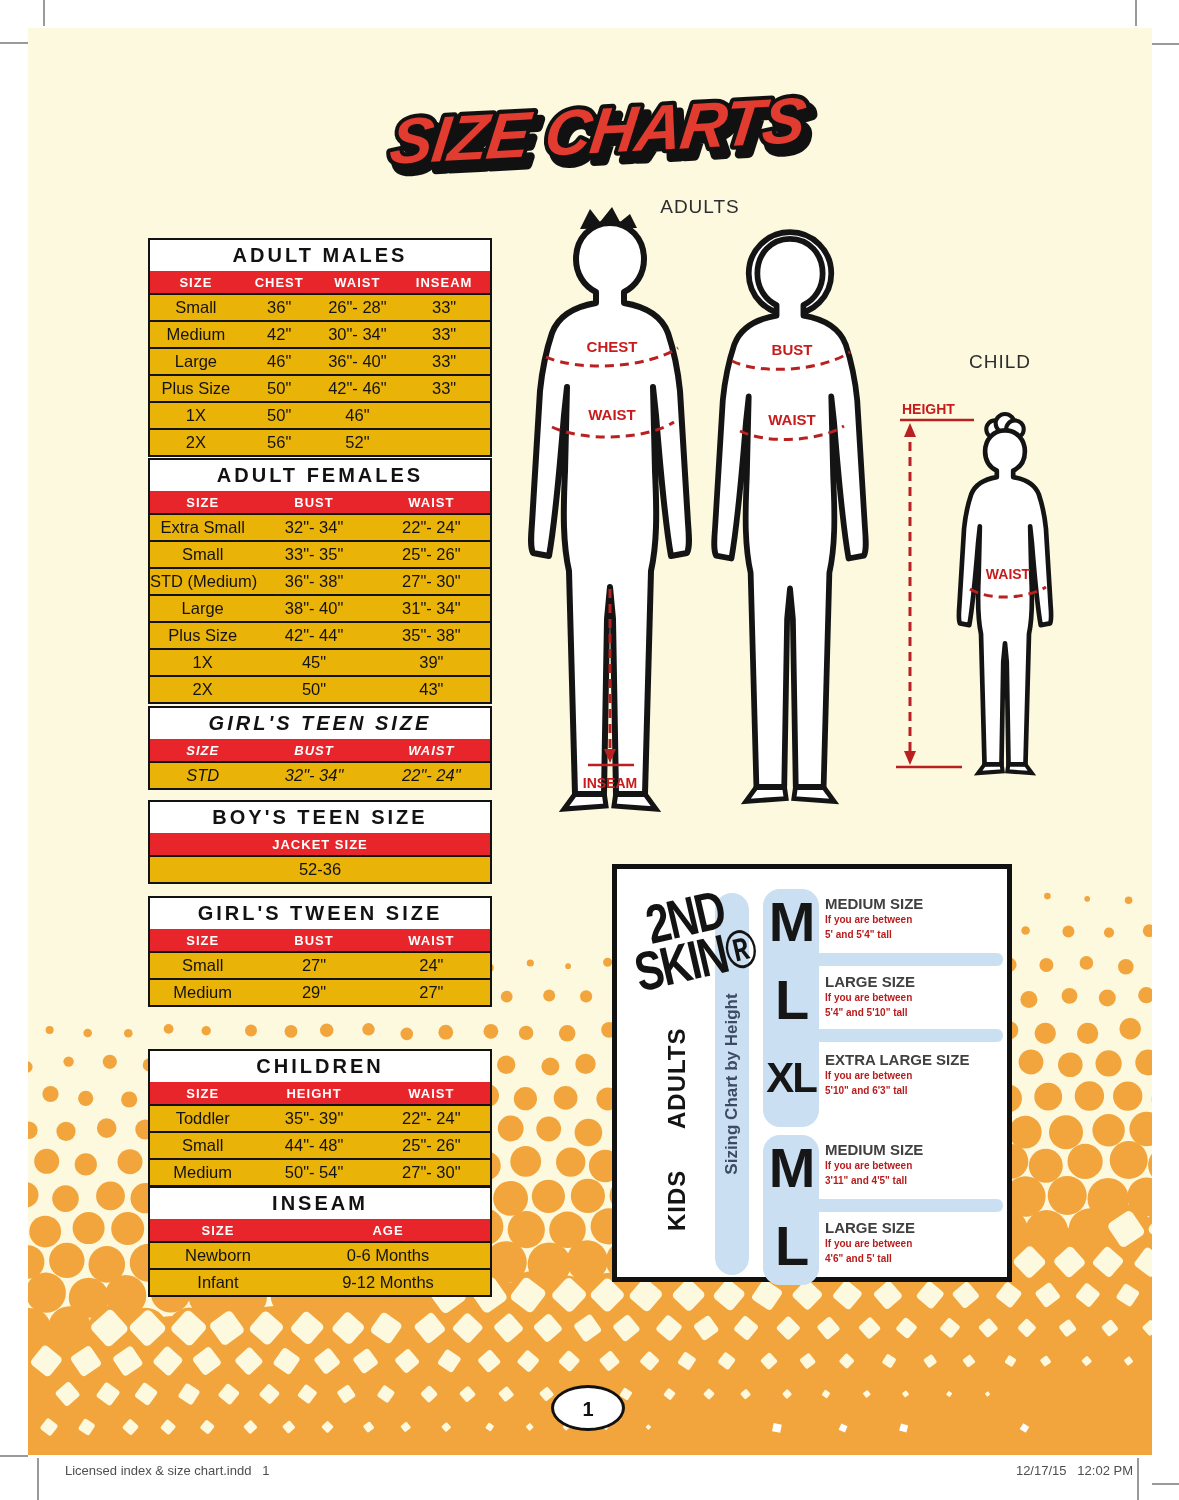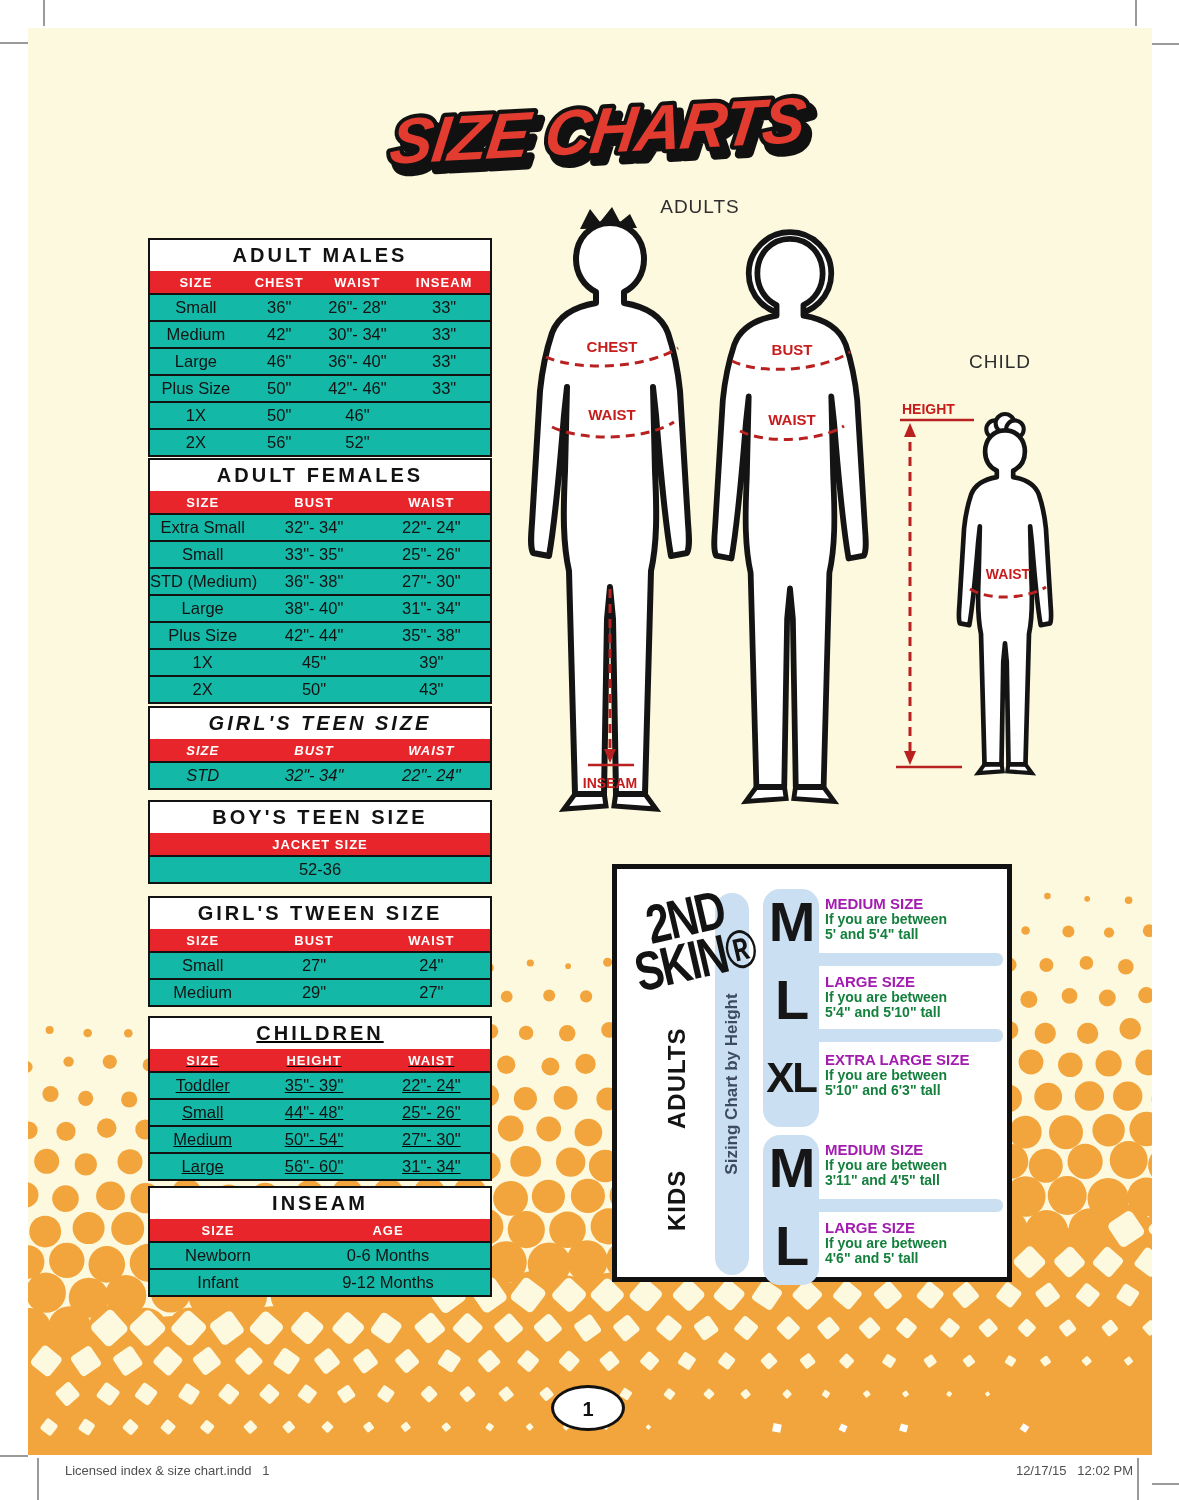--- a/index.html
+++ b/index.html
@@ -21,43 +21,43 @@
   .figures-svg{position:absolute;left:500px;top:205px;width:640px;height:612px;overflow:visible;}
 
   
   #tables{position:absolute;left:0;top:0;width:100%;height:100%;}
   .size-table{position:absolute;left:148px;width:344px;background:#ffffff;border:2px solid #121212;
               box-sizing:border-box;}
   .st-title{height:31px;line-height:31px;text-align:center;font-weight:bold;font-size:20px;
             letter-spacing:3px;color:#121212;}
   .st-head{display:flex;background:#E8252A;height:22px;align-items:center;}
   .st-head span{color:#ffffff;font-weight:bold;font-size:13px;letter-spacing:1px;text-align:center;}
-  .st-row{display:flex;height:25px;align-items:center;border-top:2px solid #121212;background:#14b8a6;}
+  .st-row{display:flex;height:25px;align-items:center;border-top:2px solid #121212;background:#eab308;}
   .st-row span{font-size:16.5px;color:#131313;text-align:center;white-space:nowrap;}
 
   
   .skin-box{position:absolute;left:612px;top:864px;width:400px;height:418px;background:#ffffff;
             border:5px solid #111111;box-sizing:border-box;}
   .skin-inner{position:absolute;left:0;top:0;width:390px;height:408px;}
   .logo{position:absolute;left:8px;top:26px;width:130px;text-align:center;font-weight:bold;color:#131313;
         transform:rotate(-13deg);}
   .logo span{display:block;font-size:42px;line-height:44px;letter-spacing:-2px;transform:scaleY(1.3);}
   .vtext{writing-mode:vertical-rl;transform:rotate(180deg);}
   .vlabel{position:absolute;font-weight:bold;color:#141414;font-size:24px;letter-spacing:1px;}
   .pill{position:absolute;background:#CBDFF2;border-radius:17px;}
   .pill-label-wrap{position:absolute;left:98px;top:24px;width:34px;height:382px;background:#CBDFF2;
                    border-radius:17px;}
   .pill-label{position:absolute;left:50%;top:50%;transform:translate(-50%,-50%) rotate(180deg);
               writing-mode:vertical-rl;font-weight:bold;font-size:17px;color:#3C4B61;white-space:nowrap;}
   .hbar{position:absolute;left:150px;width:236px;height:13px;background:#CBDFF2;border-radius:6px;}
   .big-letter{position:absolute;left:146px;width:56px;text-align:center;font-weight:bold;color:#161616;
               line-height:62px;letter-spacing:-2px;}
   .desc{position:absolute;left:208px;width:180px;}
-  .desc .t{font-weight:bold;font-size:15px;color:#a21caf;line-height:17px;}
-  .desc .d{font-weight:bold;font-size:14px;color:#15803d;line-height:15px;}
+  .desc .t{font-weight:bold;font-size:15px;color:#404040;line-height:17px;}
+  .desc .d{font-weight:bold;font-size:10px;color:#b91c1c;line-height:15px;}
 
   
   .page-oval{position:absolute;left:551px;top:1385px;width:74px;height:46px;background:#ffffff;
              border:3px solid #111;border-radius:50%;text-align:center;line-height:42px;
              font-weight:bold;font-size:20px;color:#111;box-sizing:border-box;}
   .footer-text{position:absolute;top:1463px;font-size:13px;color:#4f4f4f;white-space:pre;}
 </style>
 </head>
 <body>
 
@@ -705,21 +705,21 @@
           <span style="width: 31%;">Small</span>
           <span style="width: 34.5%;">27"</span>
           <span style="width: 34.5%;">24"</span>
         </div>
         <div class="st-row">
           <span style="width: 31%;">Medium</span>
           <span style="width: 34.5%;">29"</span>
           <span style="width: 34.5%;">27"</span>
         </div>
       </div>
-      <div class="size-table" style="top: 1016px; text-decoration: underline;">
+      <div class="size-table" style="top: 1049px;">
         <div class="st-title">CHILDREN</div>
         <div class="st-head">
           <span style="width: 31%;">SIZE</span>
           <span style="width: 34.5%;">HEIGHT</span>
           <span style="width: 34.5%;">WAIST</span>
         </div>
         <div class="st-row">
           <span style="width: 31%;">Toddler</span>
           <span style="width: 34.5%;">35"- 39"</span>
           <span style="width: 34.5%;">22"- 24"</span>

